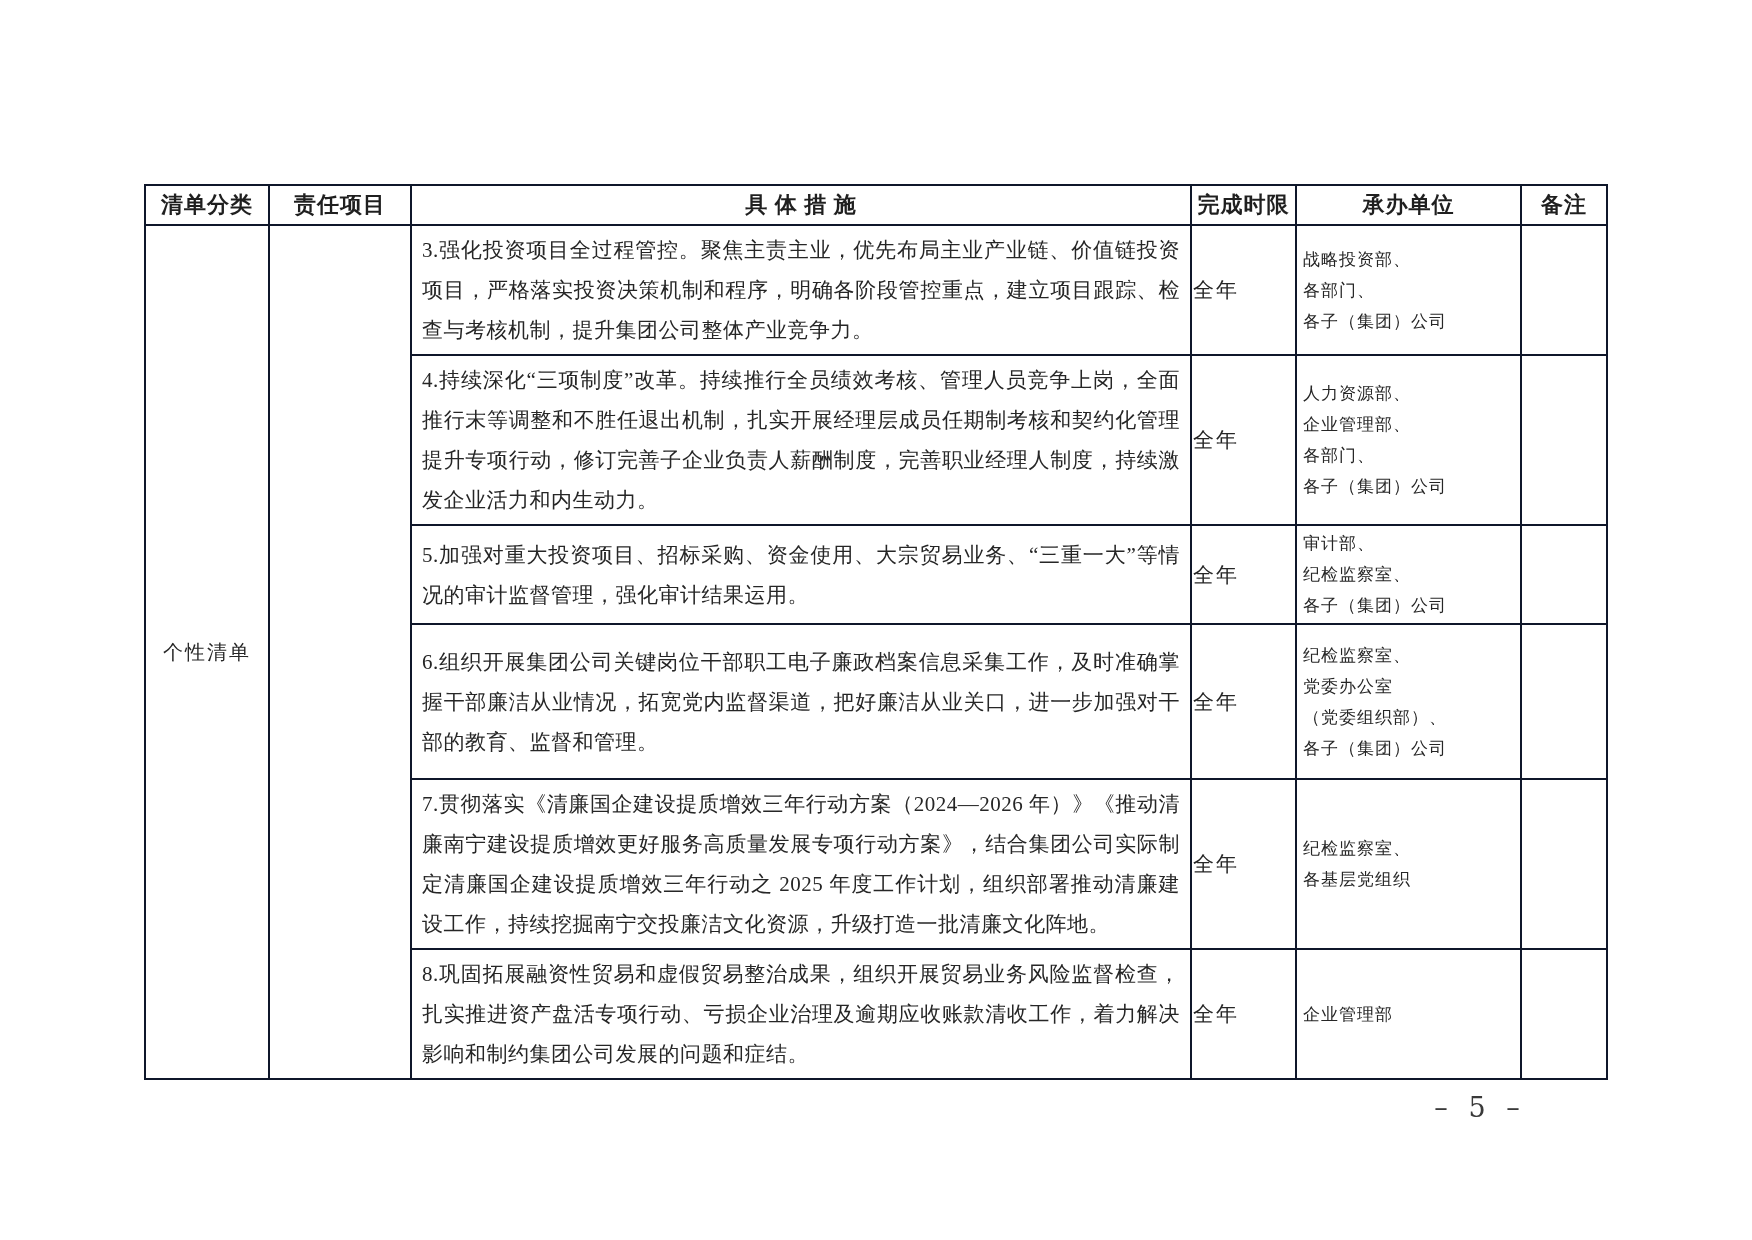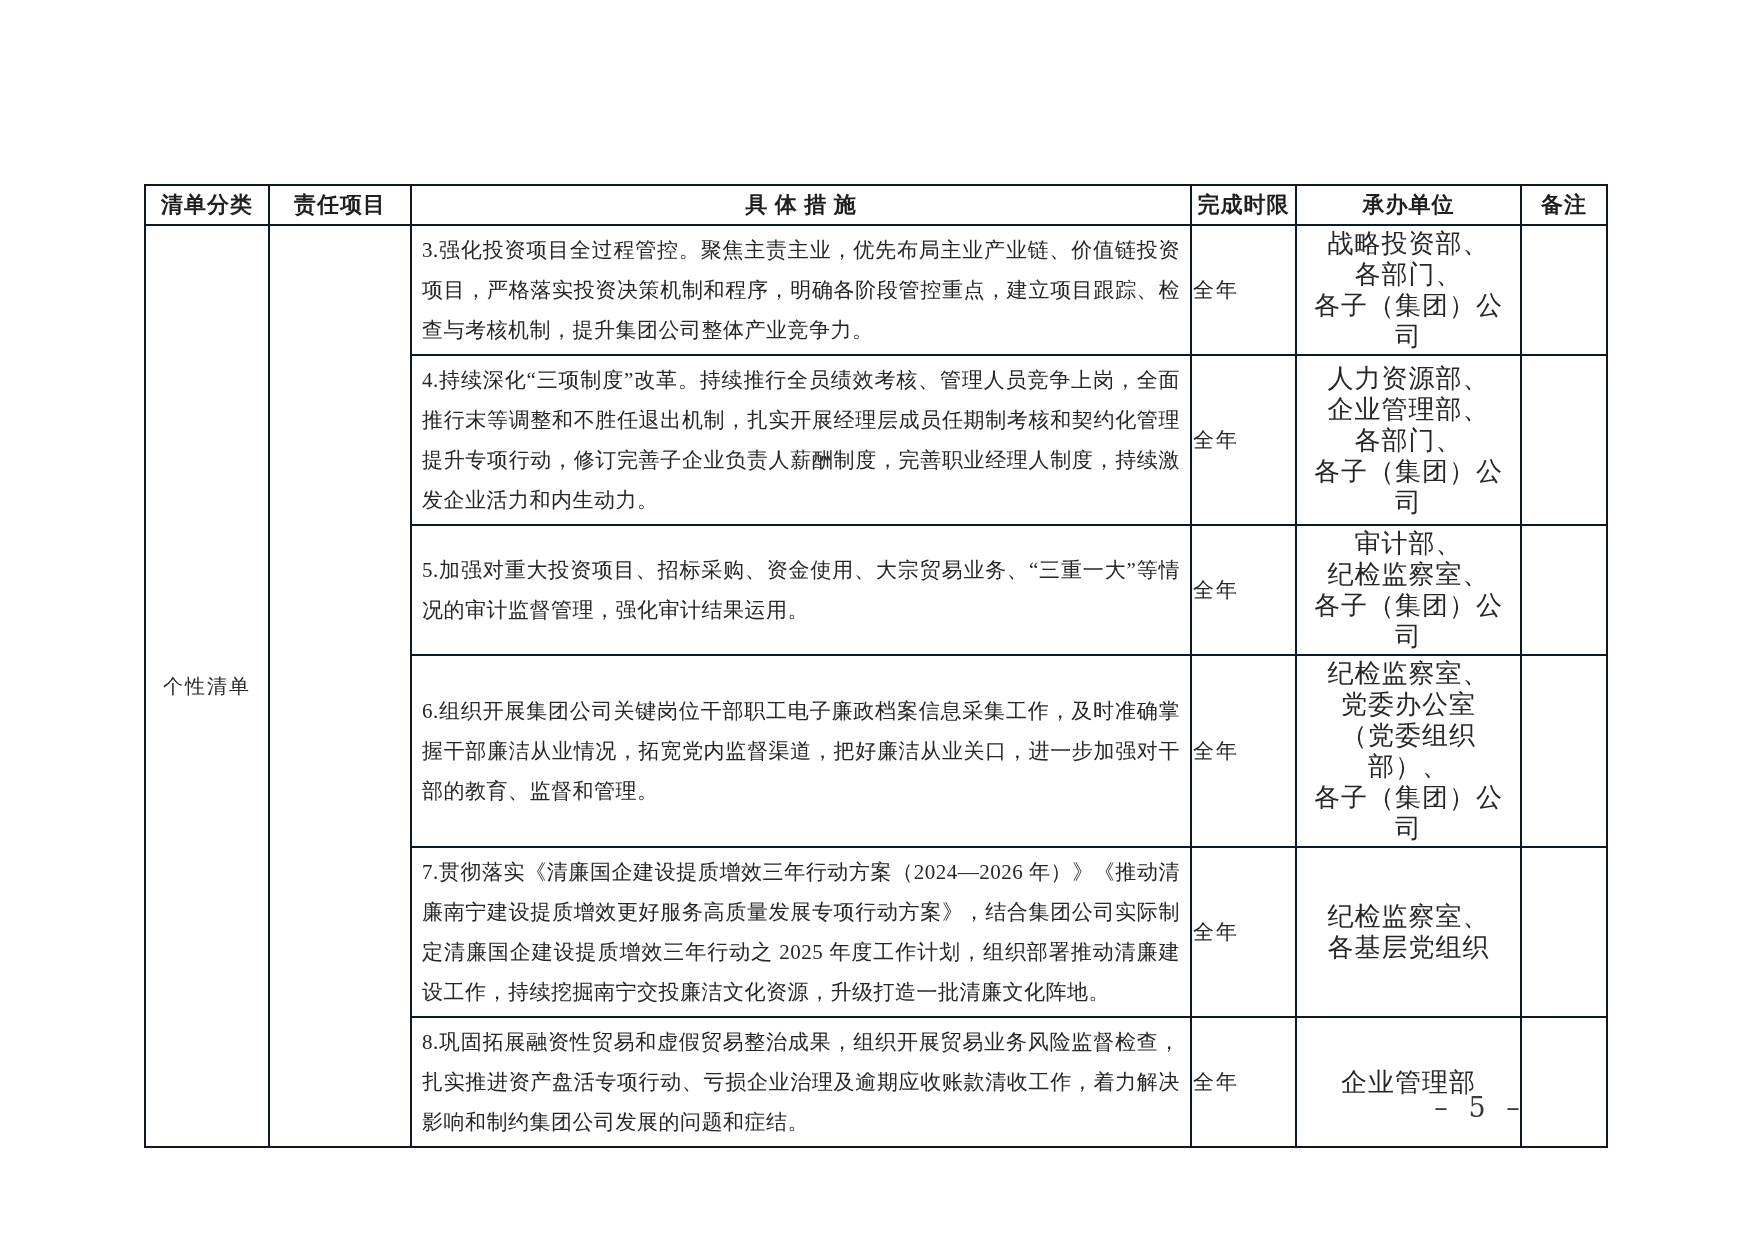--- a/index.html
+++ b/index.html
@@ -55,22 +55,21 @@
     text-justify: inter-ideograph;
     padding: 4px 10px;
     letter-spacing: 0.5px;
   }
   td.deadline {
     text-align: left;
     font-size: 21px;
     letter-spacing: 2px;
   }
   td.units {
-    text-align: center;
-    font-size: 26px;
+    font-size: 17px;
     line-height: 31px;
     white-space: pre-line;
     padding: 2px 6px;
     letter-spacing: 1px;
   }
   td.remark {
     text-align: center;
     font-size: 21px;
   }
   .page-num {

